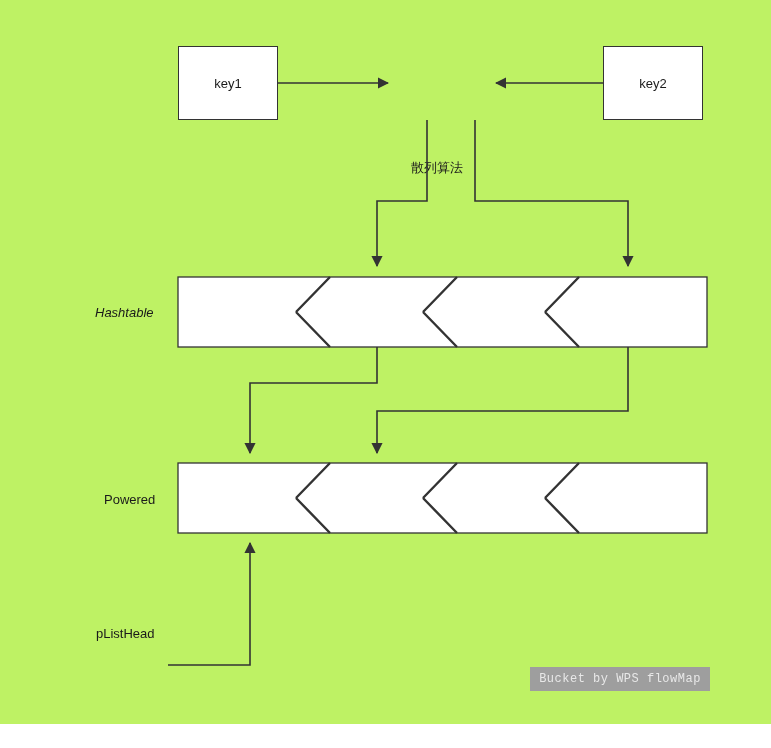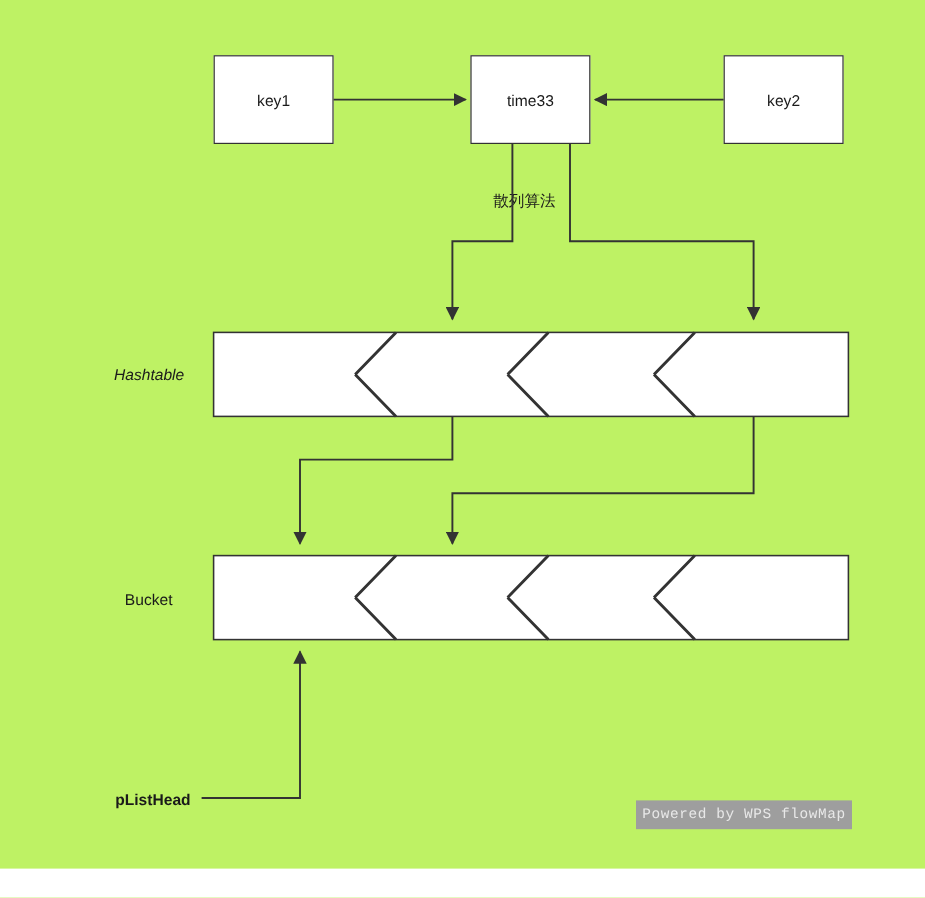--- a/index.html
+++ b/index.html
@@ -65,33 +65,30 @@
 </style>
 </head>
 <body>
 
 <div id="canvas">
 
   <div class="box" style="left:178px; top:46px; width:100px; height:74px;">
     <span>key1</span>
   </div>
 
-  <div class="box" style="left:392px; top:46px; width:100px; height:74px;">
-    <span>time33</span>
-  </div>
 
   <div class="box" style="left:603px; top:46px; width:100px; height:74px;">
     <span>key2</span>
   </div>
 
   <div class="label" style="left:411px; top:159px;text-align:right;">散列算法</div>
 
   <div class="label" style="left:95px; top:305px;font-style:italic;">Hashtable</div>
-  <div class="label" style="left:104px; top:492px;">Bucket</div>
-  <div class="label" style="left:96px; top:659px;font-weight:bold;">pListHead</div>
+  <div class="label" style="left:104px; top:492px;">Powered</div>
+  <div class="label" style="left:96px; top:626px;">pListHead</div>
 
   <div class="cell-label" style="left:353px; top:305px; width:50px;">0</div>
   <div class="cell-label" style="left:603px; top:305px; width:50px;">1</div>
 
   <div class="cell-label" style="left:215px; top:467px; width:50px;">0</div>
   <div class="cell-label" style="left:215px; top:491px; width:50px;">key1</div>
 
   <div class="cell-label" style="left:352px; top:467px; width:50px;">1</div>
   <div class="cell-label" style="left:352px; top:491px; width:50px;">key2</div>
 
@@ -125,15 +122,15 @@
     <path d="M 628 347 L 628 411 L 377 411 L 377 453" fill="none" stroke="#333333" stroke-width="1.6" marker-end="url(#arrow)"></path>
 
     <rect x="178" y="463" width="529" height="70" fill="#ffffff" stroke="#333333" stroke-width="1.3"></rect>
     <path d="M 296 498 L 330 463 M 296 498 L 330 533" fill="none" stroke="#333333" stroke-width="2.4"></path>
     <path d="M 423 498 L 457 463 M 423 498 L 457 533" fill="none" stroke="#333333" stroke-width="2.4"></path>
     <path d="M 545 498 L 579 463 M 545 498 L 579 533" fill="none" stroke="#333333" stroke-width="2.4"></path>
 
     <path d="M 168 665 L 250 665 L 250 543" fill="none" stroke="#333333" stroke-width="1.6" marker-end="url(#arrow)"></path>
   </svg>
 
-  <div class="wps-badge">Powered by WPS flowMap</div>
+  <div class="wps-badge">Bucket by WPS flowMap</div>
 
 </div>
 
 </body></html>

